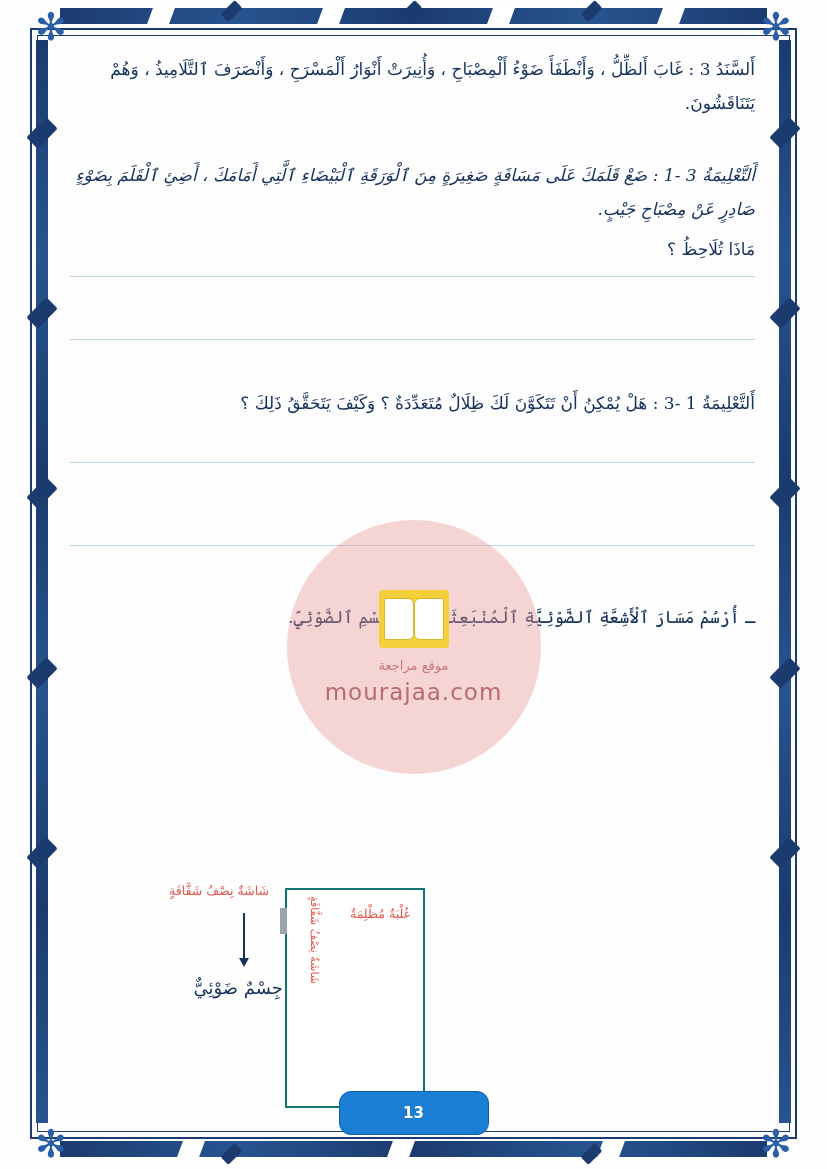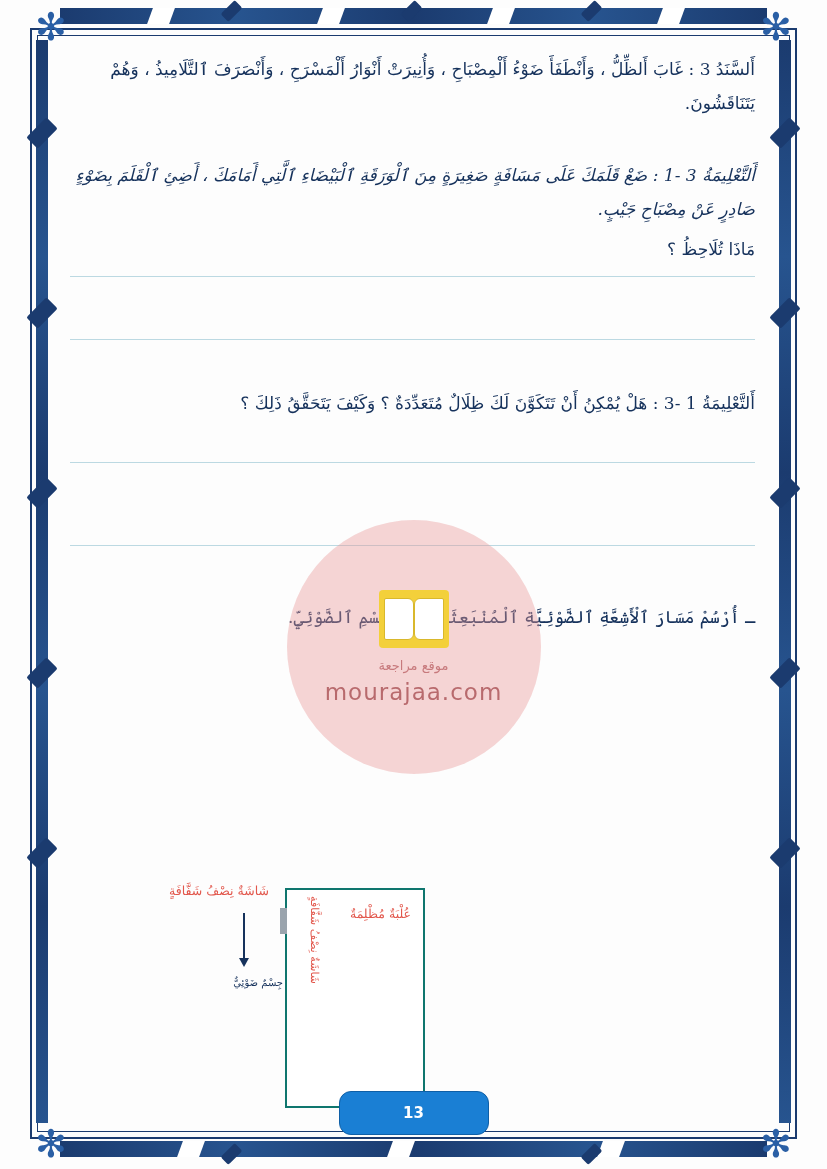--- a/index.html
+++ b/index.html
@@ -175,21 +175,21 @@
     left: -4px; bottom: -2px;
     border-left: 5px solid transparent;
     border-right: 5px solid transparent;
     border-top: 9px solid #16325c;
   }
   .body-label {
     position: absolute;
     right: 214px;
     top: 104px;
     color: #16325c;
-    font-size: 10px;
+    font-size: 18px;
     white-space: nowrap;
   }
 
   
   .watermark {
     position: absolute;
     left: 50%;
     top: 520px;
     transform: translateX(-50%);
     width: 254px; height: 254px;

